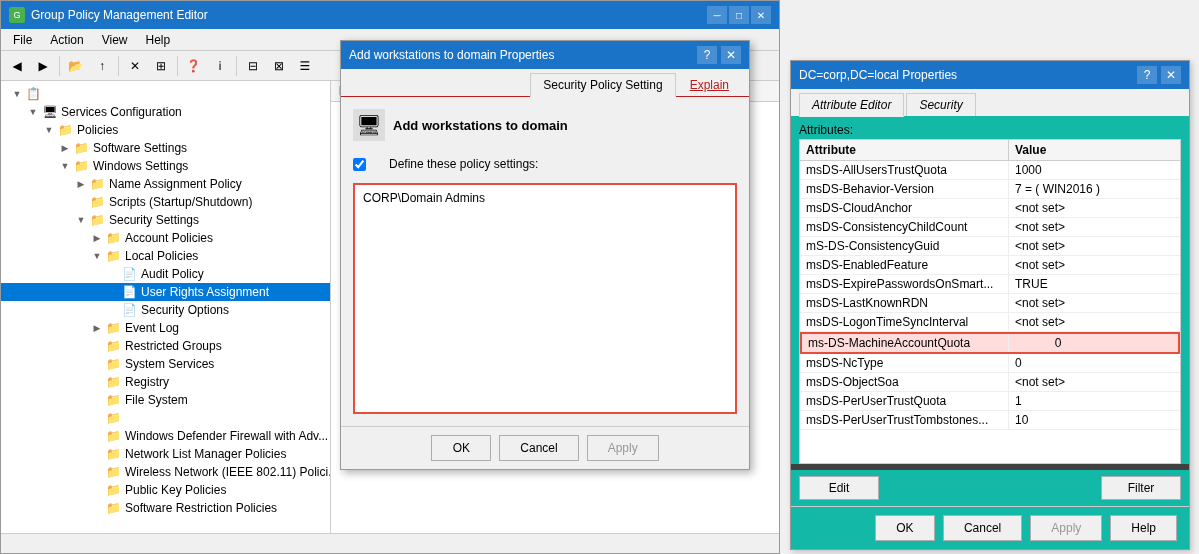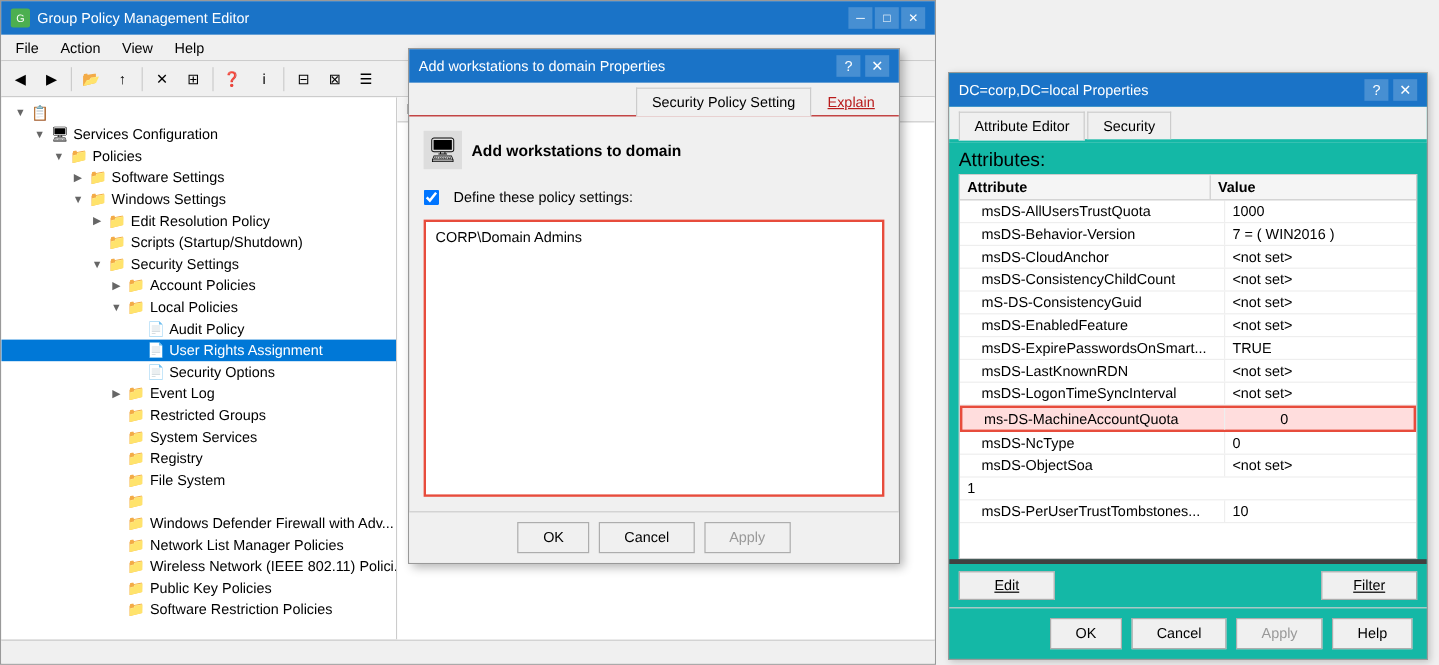--- a/index.html
+++ b/index.html
@@ -250,21 +250,21 @@
       font-size: 20px;
     }
     .policy-title {
       font-size: 13px;
       font-weight: bold;
     }
 
     .checkbox-row {
       display: flex;
       align-items: center;
-      gap: 12px;
+      gap: 23px;
       margin: 4px 0;
     }
     .checkbox-label { font-size: 12px; }
 
     .list-box {
       border: 2px solid #e74c3c;
       background: white;
       flex: 1;
       min-height: 200px;
       padding: 4px;
@@ -330,22 +330,23 @@
       padding: 4px 8px;
       display: flex;
       align-items: center;
       height: 28px;
       font-size: 12px;
     }
     .props-title-text { flex: 1; }
     .props-tabs {
       display: flex;
       background: #f0f0f0;
-      border-bottom: 3px solid #14b8a6;
+      border-bottom: 1px solid #14b8a6;
       padding: 4px 8px 0;
+      font-style: italic;
     }
     .props-tab {
       padding: 4px 12px;
       border: 1px solid #ccc;
       border-bottom: none;
       background: #f0f0f0;
       cursor: pointer;
       font-size: 12px;
       margin-right: 2px;
     }
@@ -355,21 +356,21 @@
       margin-bottom: -1px;
     }
     .props-body {
       flex: 1;
       display: flex;
       flex-direction: column;
       overflow: hidden;
     }
     .attrs-label {
       padding: 6px 8px 2px;
-      font-size: 16px;
+      font-size: 12px;
       font-weight: normal;
     }
     .attrs-table {
       flex: 1;
       border: 1px solid #ccc;
       margin: 0 8px;
       overflow-y: auto;
       background: white;
     }
     .attrs-header {
@@ -394,34 +395,33 @@
     }
     .attr-row {
       display: flex;
       border-bottom: 1px solid #eee;
       font-size: 12px;
     }
     .attr-cell-name {
       width: 55%;
       padding: 2px 6px;
       border-right: 1px solid #eee;
-      overflow: hidden; text-overflow: ellipsis; white-space: nowrap; margin-left: 12px;
+      overflow: hidden; text-overflow: ellipsis; white-space: nowrap;
     }
     .attr-cell-val {
       flex: 1;
       padding: 2px 6px;
       overflow: hidden; text-overflow: ellipsis; white-space: nowrap;
     }
 
     .props-action-row {
       display: flex;
       gap: 24px;
       padding: 6px 8px;
-      border-top: 4px solid #404040;
-      text-decoration: underline;
+      border-top: 6px solid #404040;
     }
     .props-footer {
       display: flex;
       gap: 8px;
       padding: 8px 12px;
       border-top: 1px solid #ccc;
       justify-content: flex-end;
     }
 
     
@@ -491,21 +491,21 @@
         <span class="tree-label">Software Settings</span>
       </div>
       <div class="tree-item indent-4">
         <div class="tree-expand">▼</div>
         <div class="tree-icon">📁</div>
         <span class="tree-label">Windows Settings</span>
       </div>
       <div class="tree-item indent-5">
         <div class="tree-expand">▶</div>
         <div class="tree-icon">📁</div>
-        <span class="tree-label">Edit Resolution Policy</span>
+        <span class="tree-label">Name Assignment Policy</span>
       </div>
       <div class="tree-item indent-5">
         <div class="tree-expand">&nbsp;</div>
         <div class="tree-icon">📁</div>
         <span class="tree-label">Scripts (Startup/Shutdown)</span>
       </div>
       <div class="tree-item indent-5">
         <div class="tree-expand">▼</div>
         <div class="tree-icon">📁</div>
         <span class="tree-label">Security Settings</span>
@@ -701,20 +701,21 @@
         </div>
         <div class="attr-row">
           <div class="attr-cell-name">msDS-NcType</div>
           <div class="attr-cell-val">0</div>
         </div>
         <div class="attr-row">
           <div class="attr-cell-name">msDS-ObjectSoa</div>
           <div class="attr-cell-val">&lt;not set&gt;</div>
         </div>
         <div class="attr-row">
+          <div class="attr-cell-name">msDS-PerUserTrustQuota</div>
           <div class="attr-cell-val">1</div>
         </div>
         <div class="attr-row">
           <div class="attr-cell-name">msDS-PerUserTrustTombstones...</div>
           <div class="attr-cell-val">10</div>
         </div>
       </div>
 
     <div class="props-action-row">
       <button class="btn">Edit</button>

